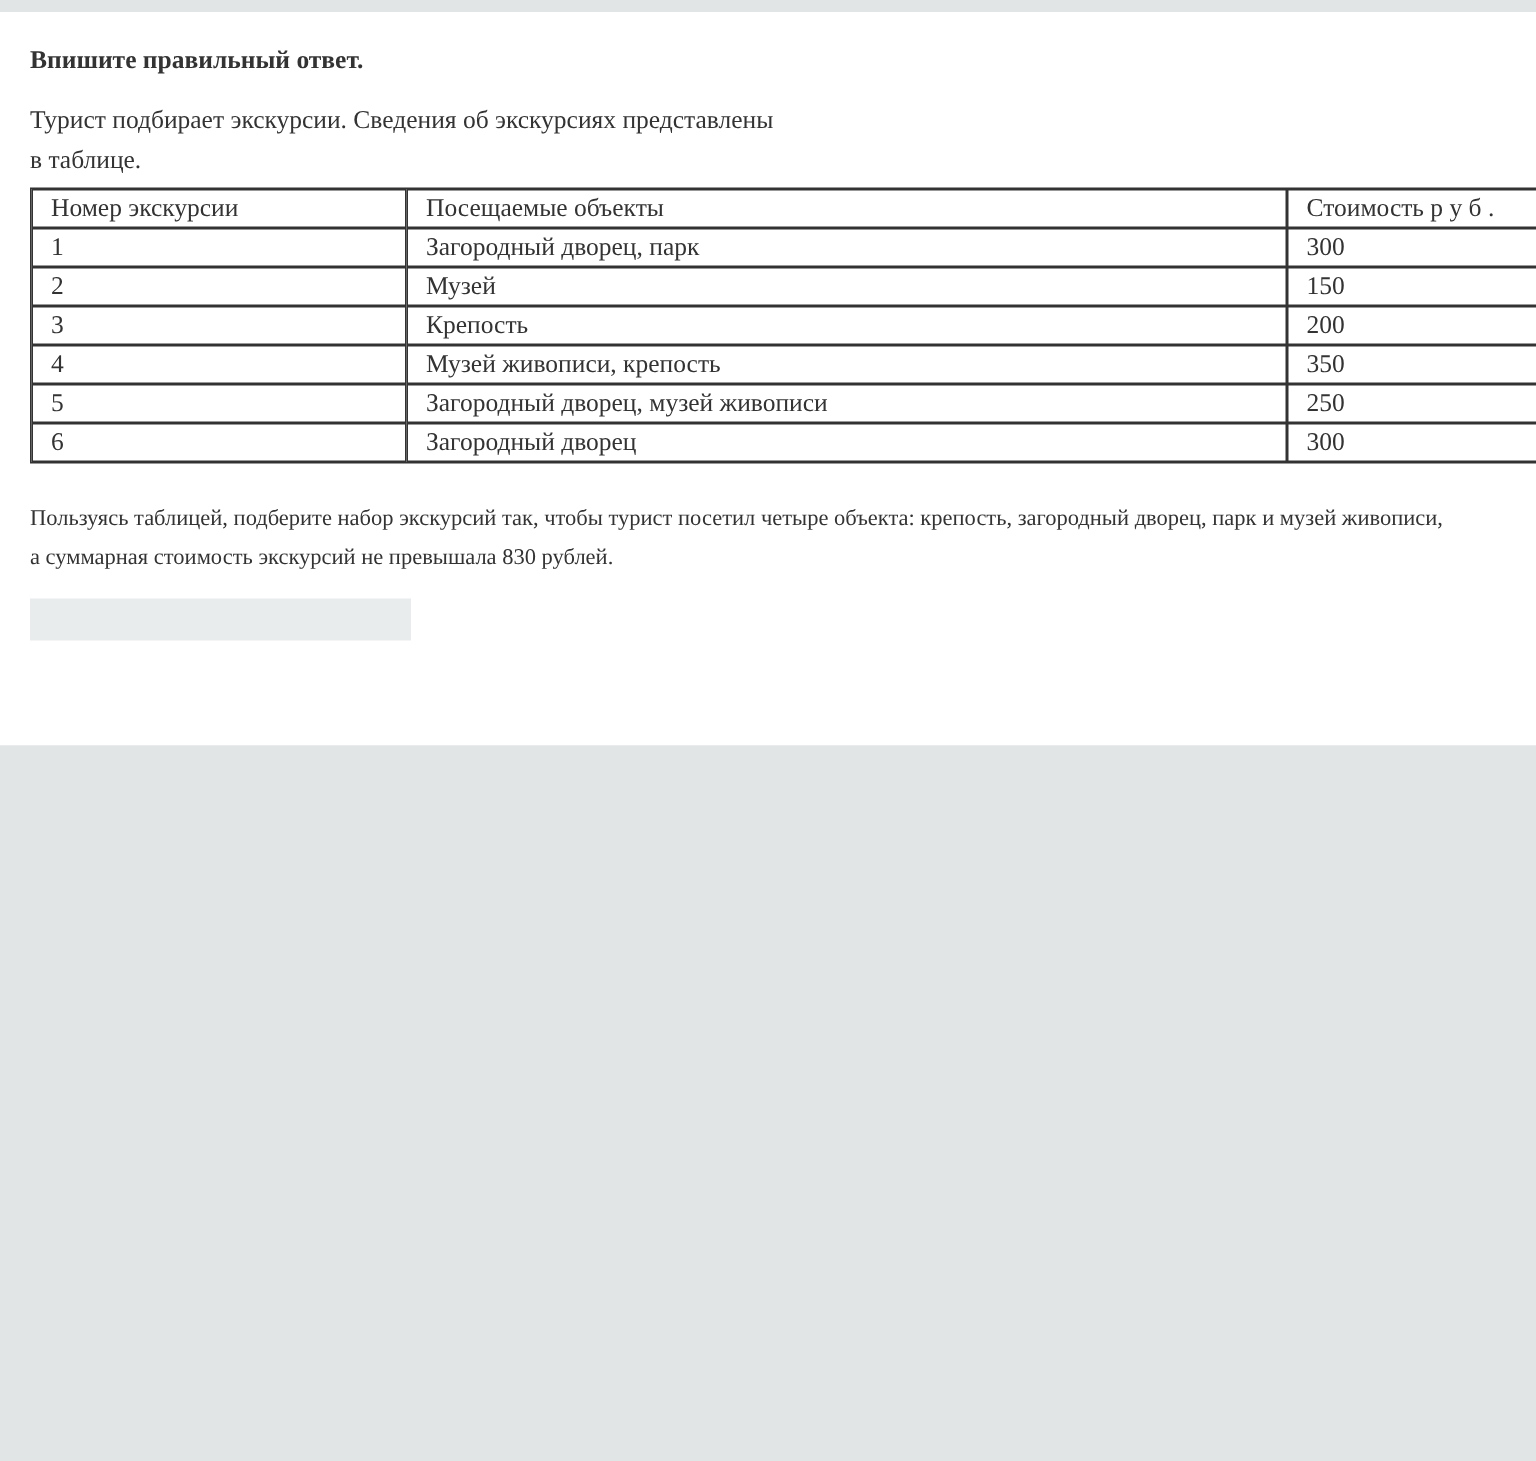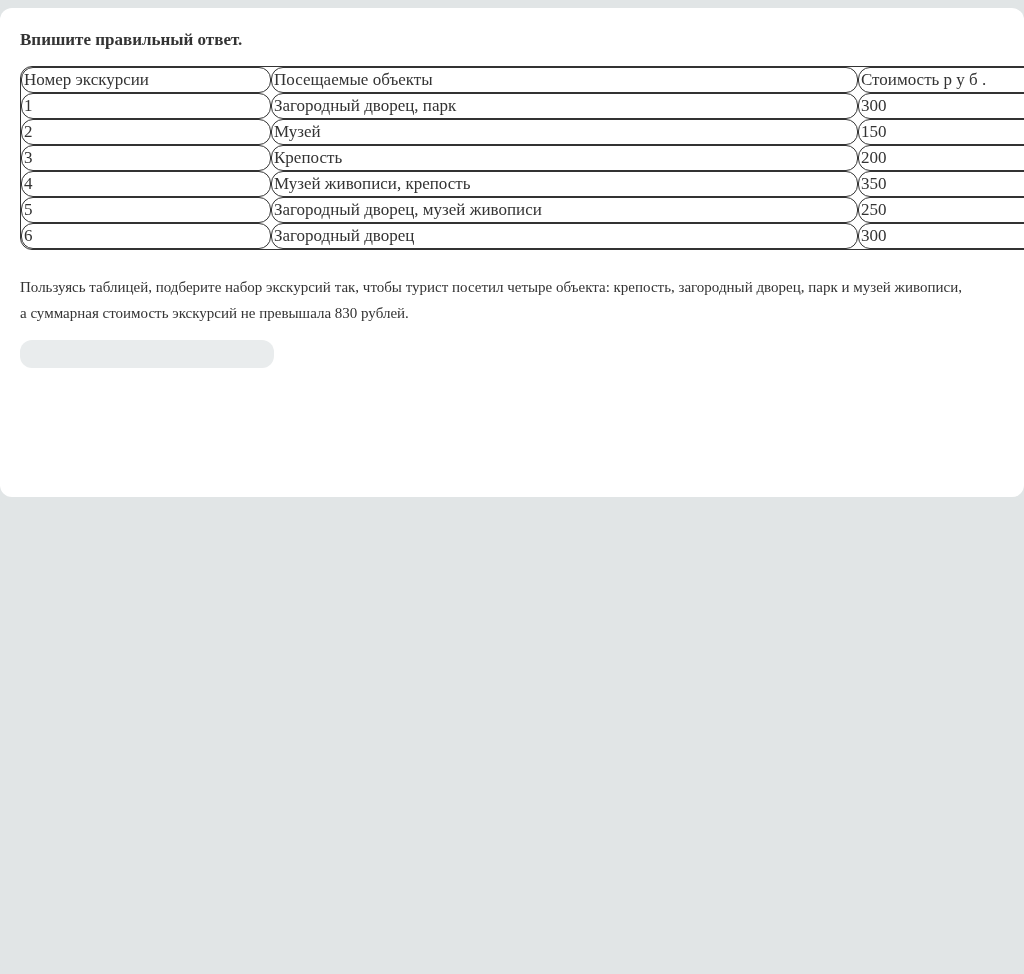--- a/index.html
+++ b/index.html
@@ -1,15 +1,15 @@
 <!DOCTYPE html>
 <html><head>
 <meta charset="utf-8">
 <style>
-  * { box-sizing: border-box; border-radius: 12px; }
+  * { box-sizing: border-box; }
   html, body {
     margin: 0;
     padding: 0;
     width: 1024px;
     height: 974px;
     background: #e1e5e6;
     font-family: "Liberation Serif", "DejaVu Serif", serif;
     color: #333333;
     overflow: hidden;
   }
@@ -39,21 +39,21 @@
     width: 983px;
     table-layout: fixed;
   }
   table.excursions th,
   table.excursions td {
     border: 1px solid #333333;
     font-size: 17px;
     font-weight: normal;
     text-align: left;
     vertical-align: middle;
-    padding: 1px 2px;
+    padding: 1px 12px;
     height: 25px;
     line-height: 22px;
     overflow: hidden;
     white-space: nowrap;
   }
   .col-number { width: 250px; }
   .col-objects { width: 587px; }
   .col-cost  { width: 230px; }
   .task-block {
     margin-top: 24px;
@@ -81,20 +81,22 @@
   }
 </style>
 </head>
 <body>
 
 <div class="question-card">
 
   <div class="prompt-title">Впишите правильный ответ.</div>
 
   <div class="intro-text">
+    <div>Турист подбирает экскурсии. Сведения об экскурсиях представлены</div>
+    <div>в таблице.</div>
   </div>
 
   <table class="excursions">
     <tbody>
         <tr>
       <th class="col-number">Номер экскурсии</th>
       <th class="col-objects">Посещаемые объекты</th>
       <th class="col-cost">Стоимость р у б .</th>
     </tr>
     <tr>

